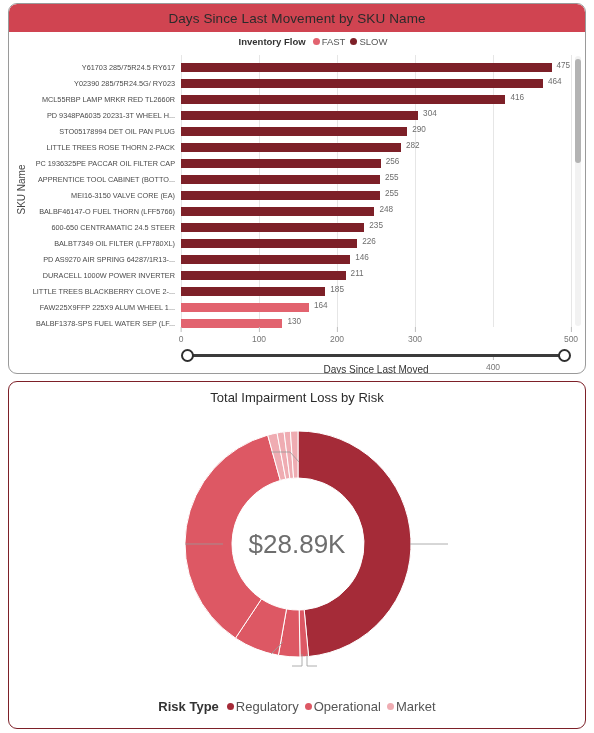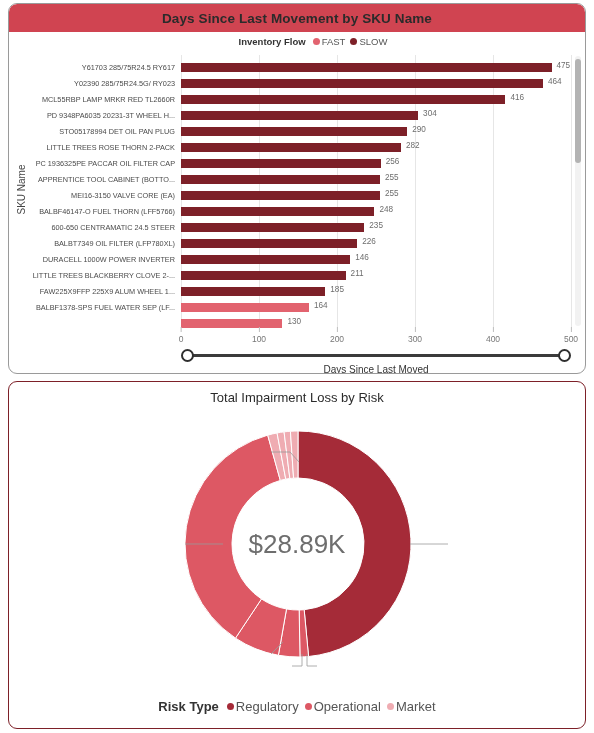--- a/index.html
+++ b/index.html
@@ -22,21 +22,21 @@
   }
   .panel-bar-header {
     position: absolute; left: 0; top: 0;
     width: 100%; height: 28px;
     background: #d04451;
     border-top-left-radius: 8px;
     border-top-right-radius: 8px;
     display: flex; align-items: center; justify-content: center;
   }
   .panel-bar-header .title {
-    font-size: 13.5px; font-weight: bold; color: #2b2b2b;
+    font-size: 13.5px; font-weight: normal; color: #2b2b2b;
     letter-spacing: .1px;
   }
 
   .bar-legend {
     position: absolute; left: 0; top: 32px; width: 100%;
     display: flex; align-items: center; justify-content: center;
     gap: 5px; font-size: 9.5px; color: #555;
   }
   .bar-legend .lg-title { font-weight: bold; color: #333; font-size: 9.5px; margin-right: 2px; padding-left: 32px; }
   .bar-legend .lg-item { display: flex; align-items: center; gap: 2px; }
@@ -207,20 +207,21 @@
         <div class="cat">MCL55RBP LAMP MRKR RED TL2660R</div>
         <div class="cat">PD 9348PA6035 20231-3T WHEEL H...</div>
         <div class="cat">STO05178994 DET OIL PAN PLUG</div>
         <div class="cat">LITTLE TREES ROSE THORN 2-PACK</div>
         <div class="cat">PC 1936325PE PACCAR OIL FILTER CAP</div>
         <div class="cat">APPRENTICE TOOL CABINET (BOTTO...</div>
         <div class="cat">MEI16-3150 VALVE CORE (EA)</div>
         <div class="cat">BALBF46147-O FUEL THORN (LFF5766)</div>
         <div class="cat">600-650 CENTRAMATIC 24.5 STEER</div>
         <div class="cat">BALBT7349 OIL FILTER (LFP780XL)</div>
+        <div class="cat">PD AS9270 AIR SPRING 64287/1R13-...</div>
         <div class="cat">DURACELL 1000W POWER INVERTER</div>
         <div class="cat">LITTLE TREES BLACKBERRY CLOVE 2-...</div>
         <div class="cat">FAW225X9FFP 225X9 ALUM WHEEL 1...</div>
         <div class="cat">BALBF1378-SPS FUEL WATER SEP (LF...</div>
       </div>
 
     <div class="plot-area">
       <div class="grid-lines" id="gridLines">
           <div class="gl" style="left: 0px;"></div>
           <div class="gl" style="left: 78px;"></div>
@@ -315,21 +316,21 @@
           <div class="lab">100</div>
         </div>
         <div class="tk" style="left: 156px;">
           <div class="mark"></div>
           <div class="lab">200</div>
         </div>
         <div class="tk" style="left: 234px;">
           <div class="mark"></div>
           <div class="lab">300</div>
         </div>
-        <div class="tk" style="left: 312px;">
+        <div class="tk" style="left: 312px; margin-top: 28px;">
           <div class="mark"></div>
           <div class="lab">400</div>
         </div>
         <div class="tk" style="left: 390px;">
           <div class="mark"></div>
           <div class="lab">500</div>
         </div>
       </div>
 
     <div class="slider-wrap">

